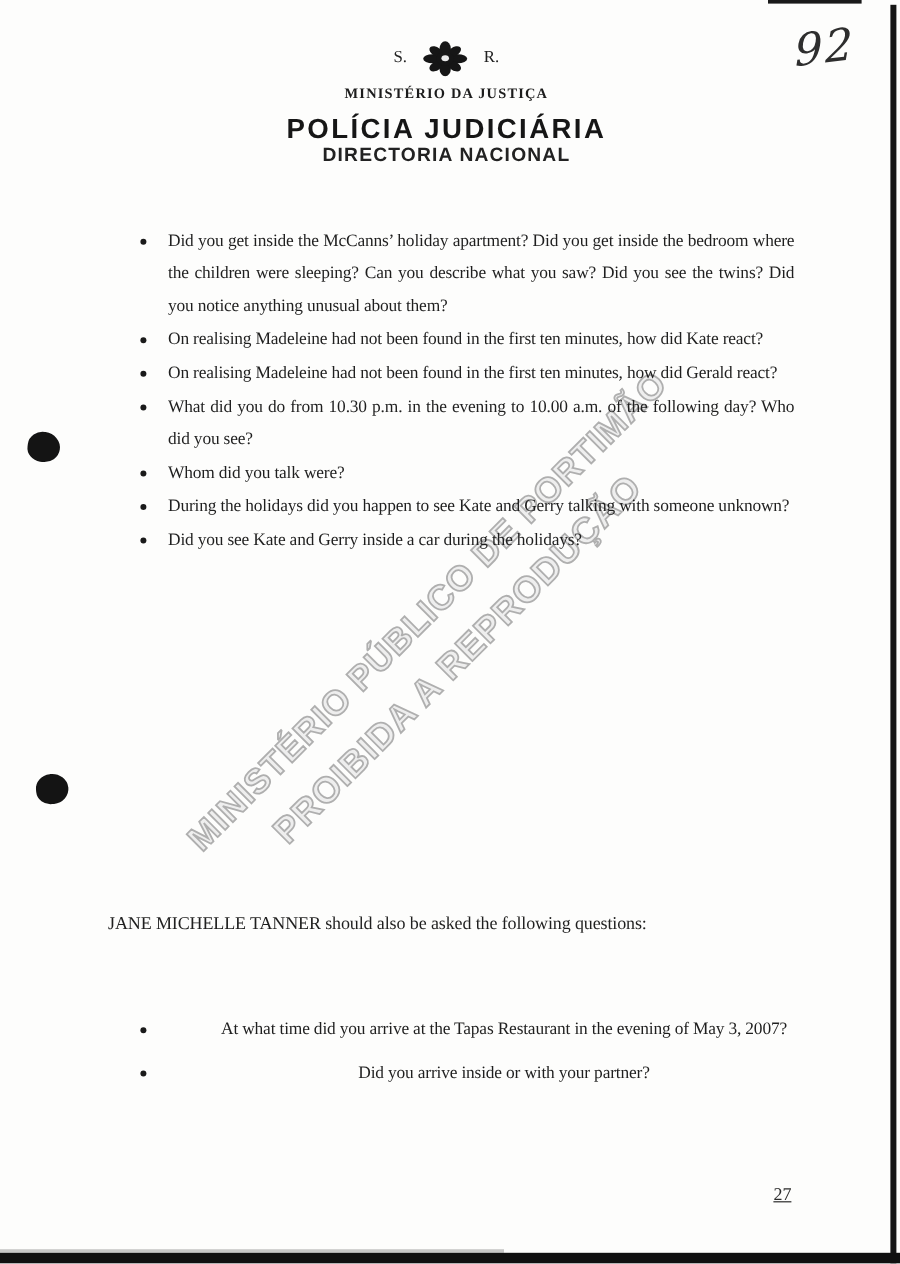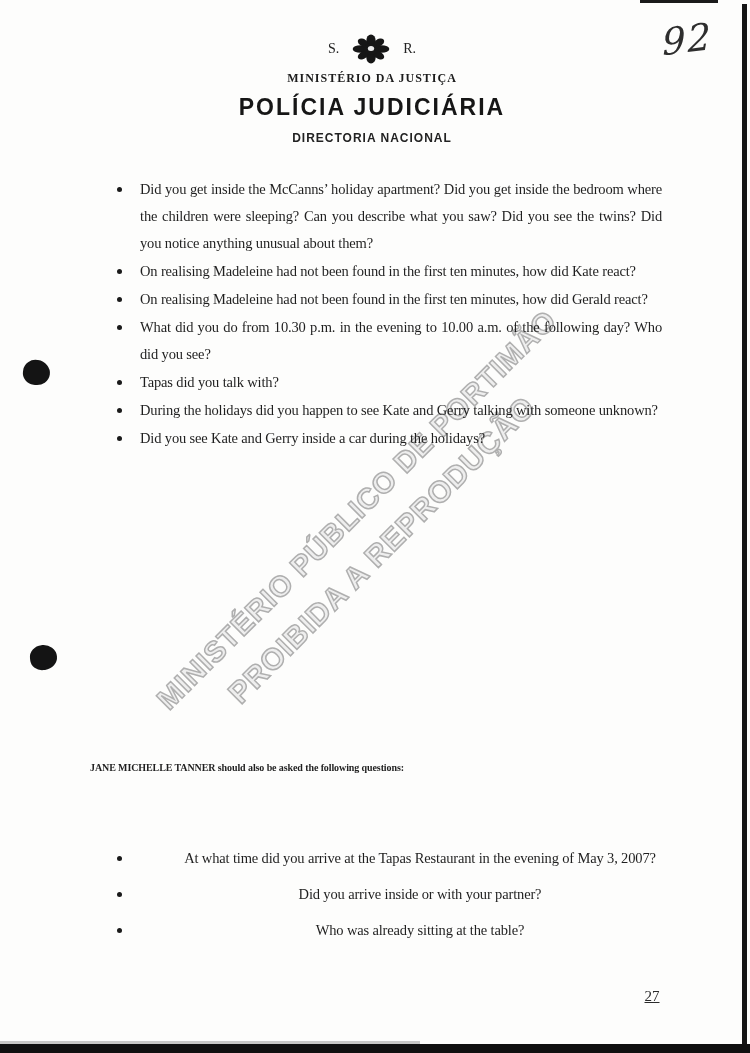--- a/index.html
+++ b/index.html
@@ -58,23 +58,22 @@
     margin-top: 3px;
     font-family: Liberation Serif, serif;
     font-weight: bold; font-size: 12px; letter-spacing: 1px; color: #1c1c1c;
   }
   .lh-title {
     margin-top: 8px;
     font-family: "Liberation Sans", sans-serif;
     font-weight: bold; font-size: 23px; letter-spacing: 2px; color: #161616; text-align: center;
   }
   .lh-subtitle {
-    margin-top: 10px;
     font-family: "Liberation Sans", sans-serif;
-    font-weight: bold; font-size: 12px; letter-spacing: 1px; color: #222;
+    font-weight: bold; font-size: 16px; letter-spacing: 1px; color: #222;
   }
 
   
   .watermark {
     position: absolute;
     font-family: "Liberation Sans", sans-serif;
     font-weight: bold;
     white-space: nowrap;
     color: #ececec;
     -webkit-text-stroke: 1.5px #a2a2a2;
@@ -91,32 +90,32 @@
   .qlist {
     position: absolute;
     margin: 0; padding: 0; list-style: none;
     font-size: 14.5px; line-height: 27px;
     letter-spacing: -0.15px;
   }
   .qlist li {
     position: relative;
     text-align: justify;
   }
-  .list1 { left: 140px; top: 176px; width: 522px; }
+  .list1 { left: 140px; top: 188px; width: 522px; }
   .list1 li { margin-bottom: 1px; }
   .list2 { left: 140px; top: 845px; width: 560px; }
   .list2 li { margin-bottom: 9px; text-align: center; }
   .marker {
     position: absolute; left: -23px; top: 11px;
     width: 5px; height: 5px; border-radius: 50%;
     background: #1a1a1a;
   }
   .heading2 {
     position: absolute; left: 90px; top: 762px; width: 580px;
-    font-size: 10px; font-weight: bold; letter-spacing: -0.1px;
+    font-size: 15px; font-weight: normal; letter-spacing: -0.1px;
   }
   .pageno {
     position: absolute; left: 640px; top: 988px; width: 24px;
     font-size: 15px; color: #2b2b2b; text-align: center; text-decoration: underline;
   }
 </style>
 </head>
 <body>
 
 <div class="page">
@@ -169,21 +168,21 @@
         </li>
 
 
         <li>
           <span class="marker"></span>
           <span class="qtext">What did you do from 10.30 p.m. in the evening to 10.00 a.m. of the following day? Who did you see?</span>
         </li>
 
         <li>
           <span class="marker"></span>
-          <span class="qtext">Tapas did you talk with?</span>
+          <span class="qtext">Whom did you talk were?</span>
         </li>
 
 
         <li>
           <span class="marker"></span>
           <span class="qtext">During the holidays did you happen to see Kate and Gerry talking with someone unknown?</span>
         </li>
 
         <li>
           <span class="marker"></span>
@@ -199,24 +198,20 @@
         <li>
           <span class="marker"></span>
           <span class="qtext">At what time did you arrive at the Tapas Restaurant in the evening of May 3, 2007?</span>
         </li>
 
         <li>
           <span class="marker"></span>
           <span class="qtext">Did you arrive inside or with your partner?</span>
         </li>
 
-        <li>
-          <span class="marker"></span>
-          <span class="qtext">Who was already sitting at the table?</span>
-        </li>
 
       </ul>
 
     <div class="pageno">27</div>
   </div>
 
   <div class="handwritten">92</div>
 
   <div class="punch punch1"></div>
   <div class="punch punch2"></div>

